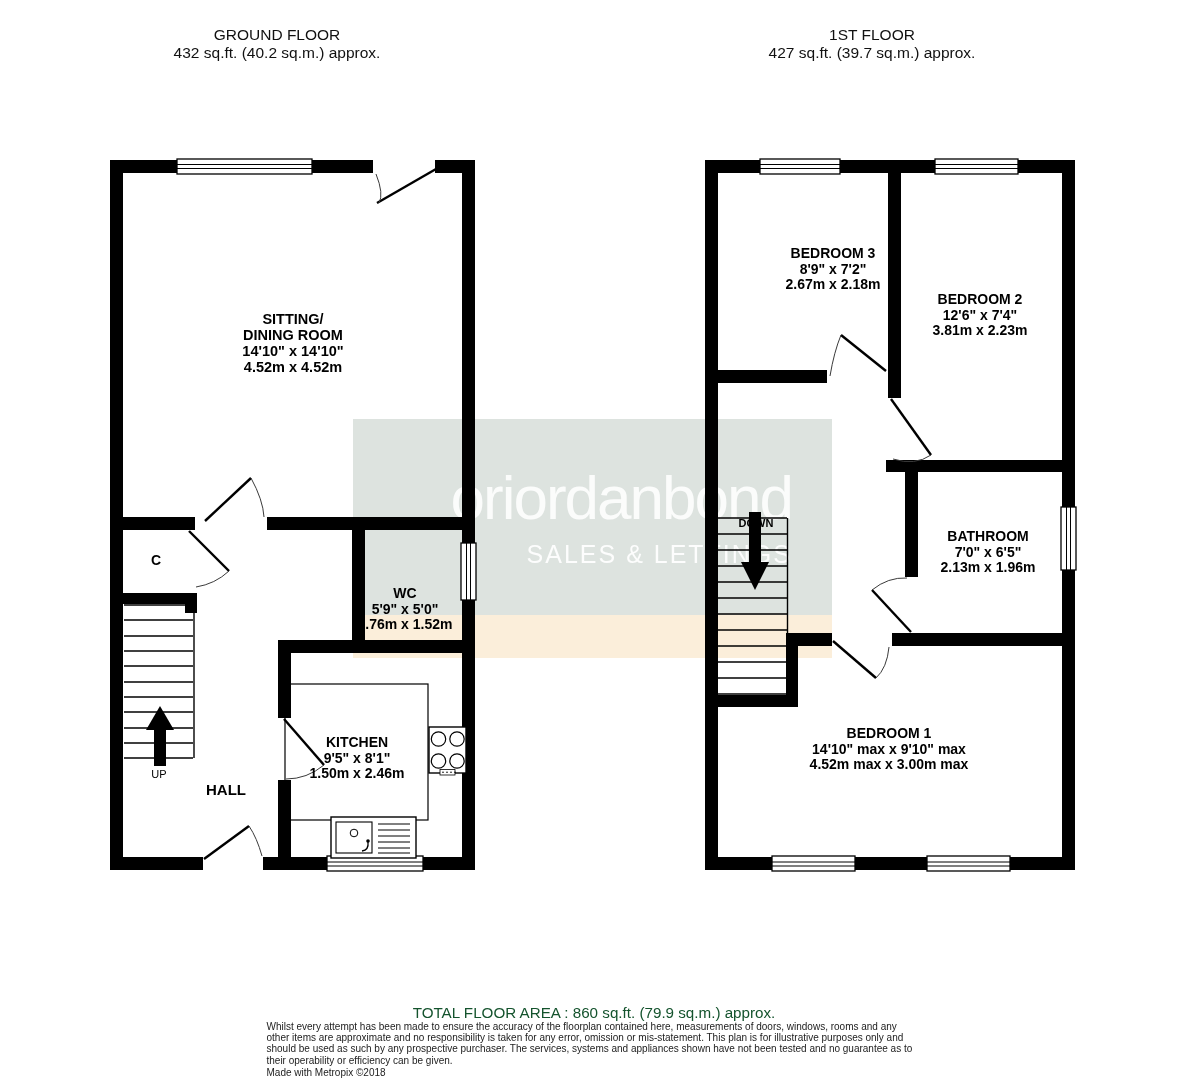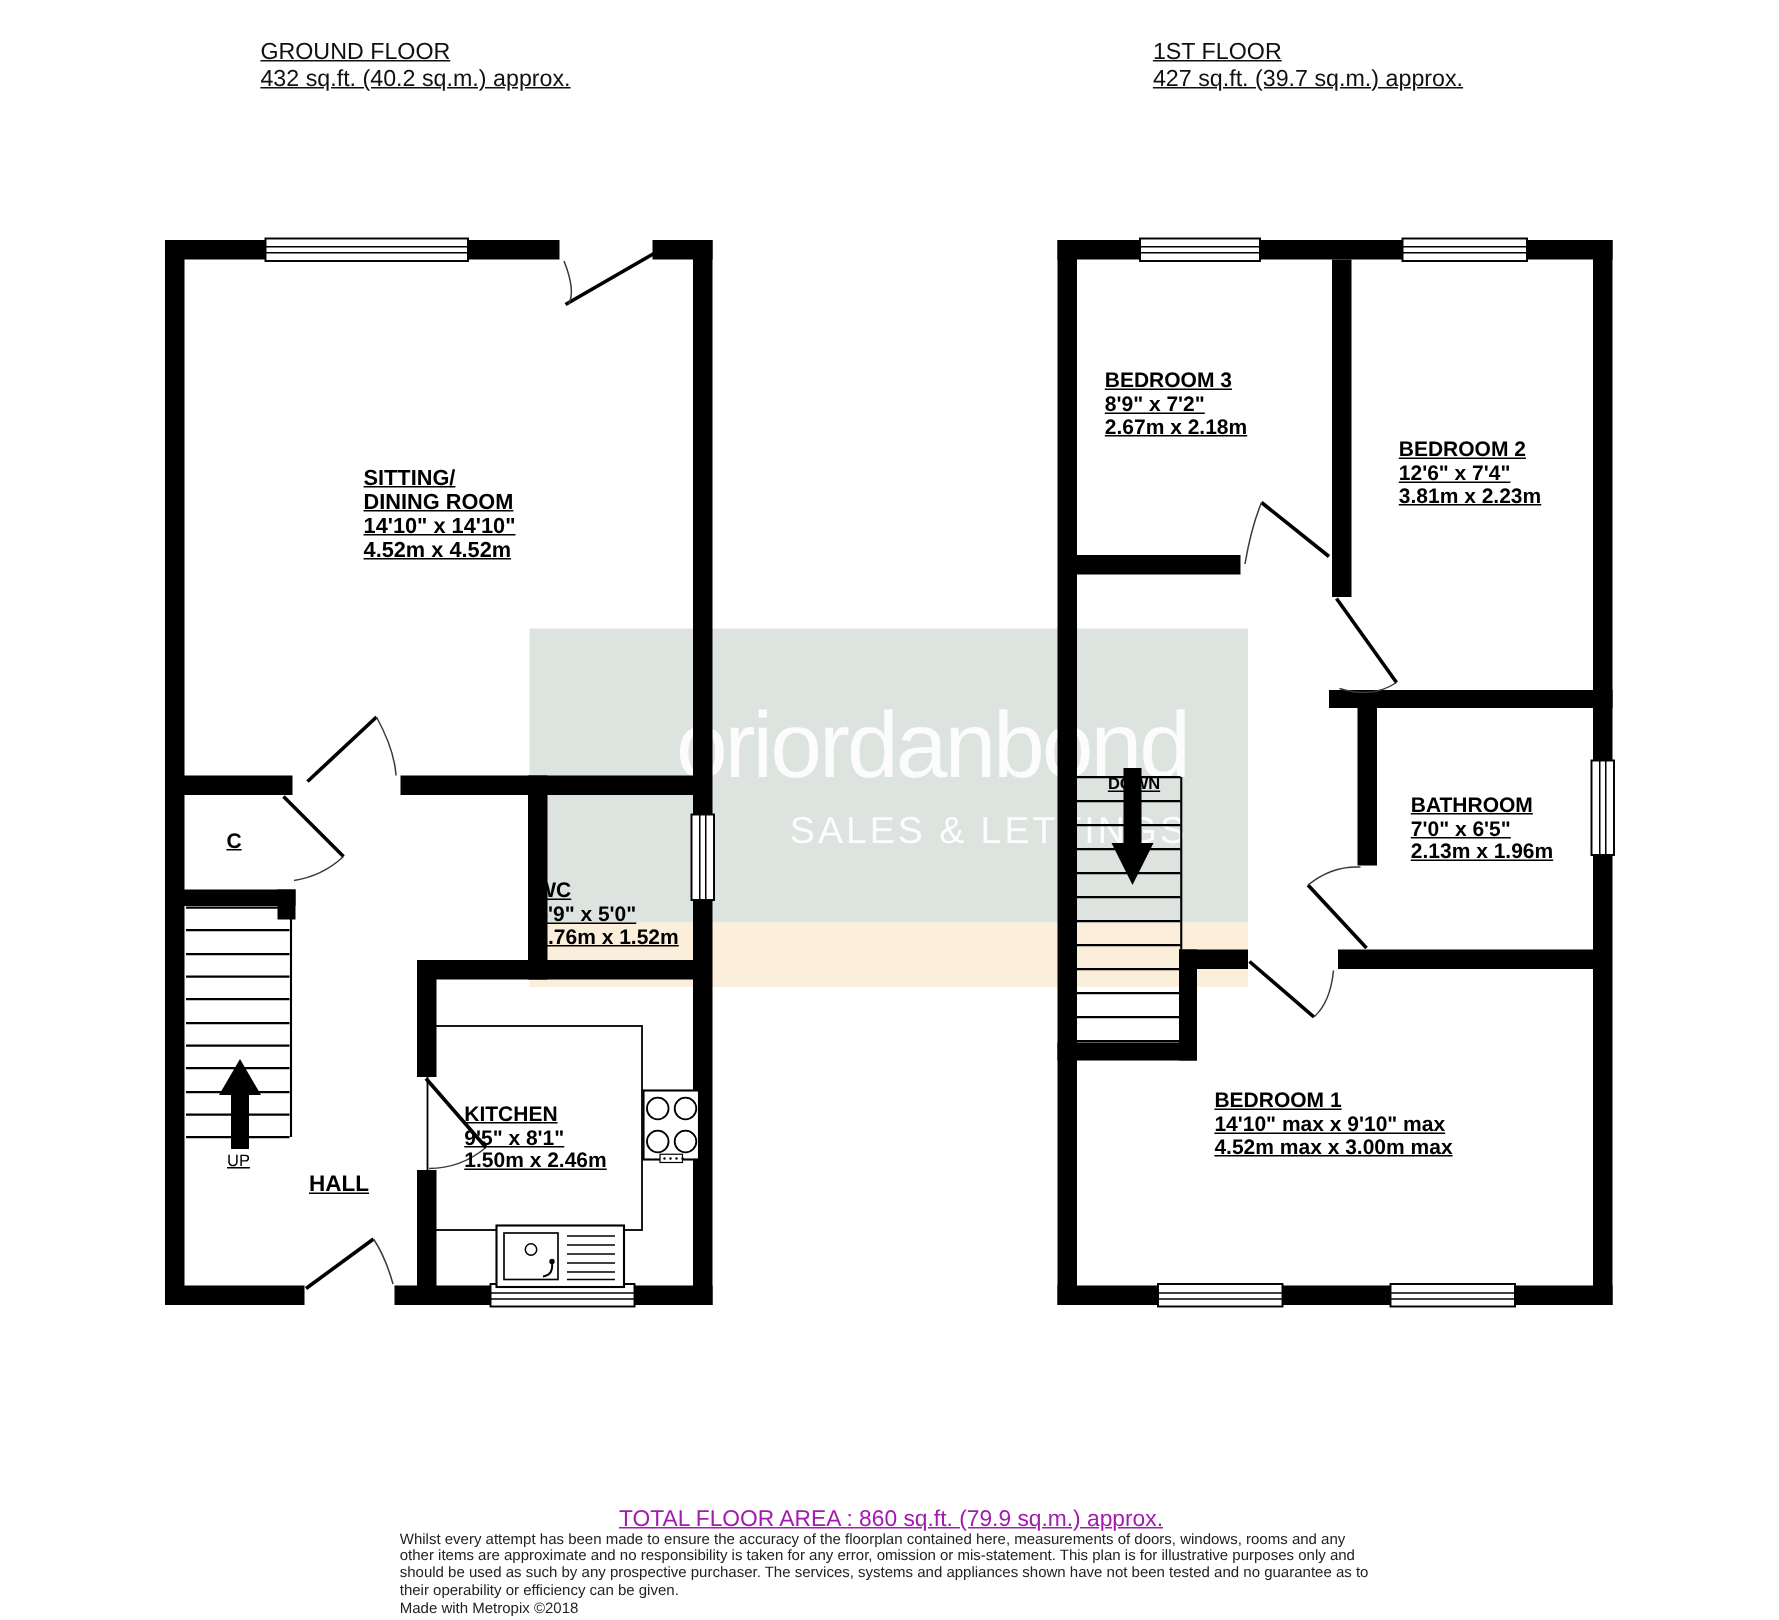--- a/index.html
+++ b/index.html
@@ -1,19 +1,19 @@
 <!DOCTYPE html>
 <html><head>
 <meta charset="utf-8">
 <style>
   html,body{margin:0;padding:0;background:#ffffff;}
   #canvas{position:relative;width:1186px;height:1080px;background:#ffffff;overflow:hidden;
           font-family:"Liberation Sans","DejaVu Sans",sans-serif;color:#000;}
   .abs{position:absolute;}
-  .ctr{transform:translateX(-50%);white-space:nowrap;text-decoration:underline;}
+  .ctr{transform:translateX(-50%);text-align:center;white-space:nowrap;}
   
   .floor-head{font-size:15.5px;line-height:18px;color:#111;}
   
   #band-gray{left:353px;top:419px;width:479px;height:196px;background:#dde3df;z-index:1;}
   #band-cream{left:353px;top:615px;width:479px;height:43px;background:#fbeeda;z-index:1;}
   #wm-brand{right:394px;top:462px;font-size:62px;letter-spacing:-2px;font-weight:500;
             color:rgba(255,255,255,0.88);z-index:2;white-space:nowrap;}
   #wm-tag{right:394px;top:540px;font-size:25px;letter-spacing:2px;font-weight:400;
           color:rgba(255,255,255,0.92);z-index:2;white-space:nowrap;}
   
@@ -23,21 +23,21 @@
   svg{z-index:3;}
   .wall{fill:#000;}
   .winline{stroke:#000;stroke-width:1;}
   .winbox{fill:#fff;stroke:#000;stroke-width:1.3;}
   .tread{stroke:#000;stroke-width:1.5;}
   .thinline{stroke:#000;stroke-width:1.4;fill:none;}
   .leaf{stroke:#000;stroke-width:2.4;fill:none;}
   .arc{stroke:#3a3a3a;stroke-width:1;fill:none;}
   .fixture{stroke:#000;fill:#fff;}
   
-  #total-line{left:594px;top:1004px;font-size:15.2px;color:#a21caf;z-index:4;}
+  #total-line{left:594px;top:1004px;font-size:15.2px;color:#14532d;z-index:4;}
   #footer-block{left:594px;top:1021px;width:655px;transform:translateX(-50%);
                 font-size:10px;line-height:11.2px;color:#222;text-align:left;z-index:4;}
   #footer-credit{margin-top:1px;}
 </style>
 </head>
 <body>
 
 <div id="canvas">
 
   <div class="abs ctr floor-head" style="left:277px;top:26px;">
@@ -269,21 +269,21 @@
   <div class="abs ctr room-label" style="left:357px;top:735px;">
     <div>KITCHEN</div>
     <div>9'5" x 8'1"</div>
     <div>1.50m x 2.46m</div>
   </div>
 
   <div class="abs ctr room-label" style="left:226px;top:782px;font-size:15px;">HALL</div>
   <div class="abs ctr room-label" style="left:156px;top:553px;">C</div>
   <div class="abs ctr small-note" style="left:159px;top:768px;font-weight:400;">UP</div>
 
-  <div class="abs ctr room-label" style="left:784px;top:246px;">
+  <div class="abs ctr room-label" style="left:833px;top:246px;">
     <div>BEDROOM 3</div>
     <div>8'9" x 7'2"</div>
     <div>2.67m x 2.18m</div>
   </div>
 
   <div class="abs ctr room-label" style="left:980px;top:292px;">
     <div>BEDROOM 2</div>
     <div>12'6" x 7'4"</div>
     <div>3.81m x 2.23m</div>
   </div>

